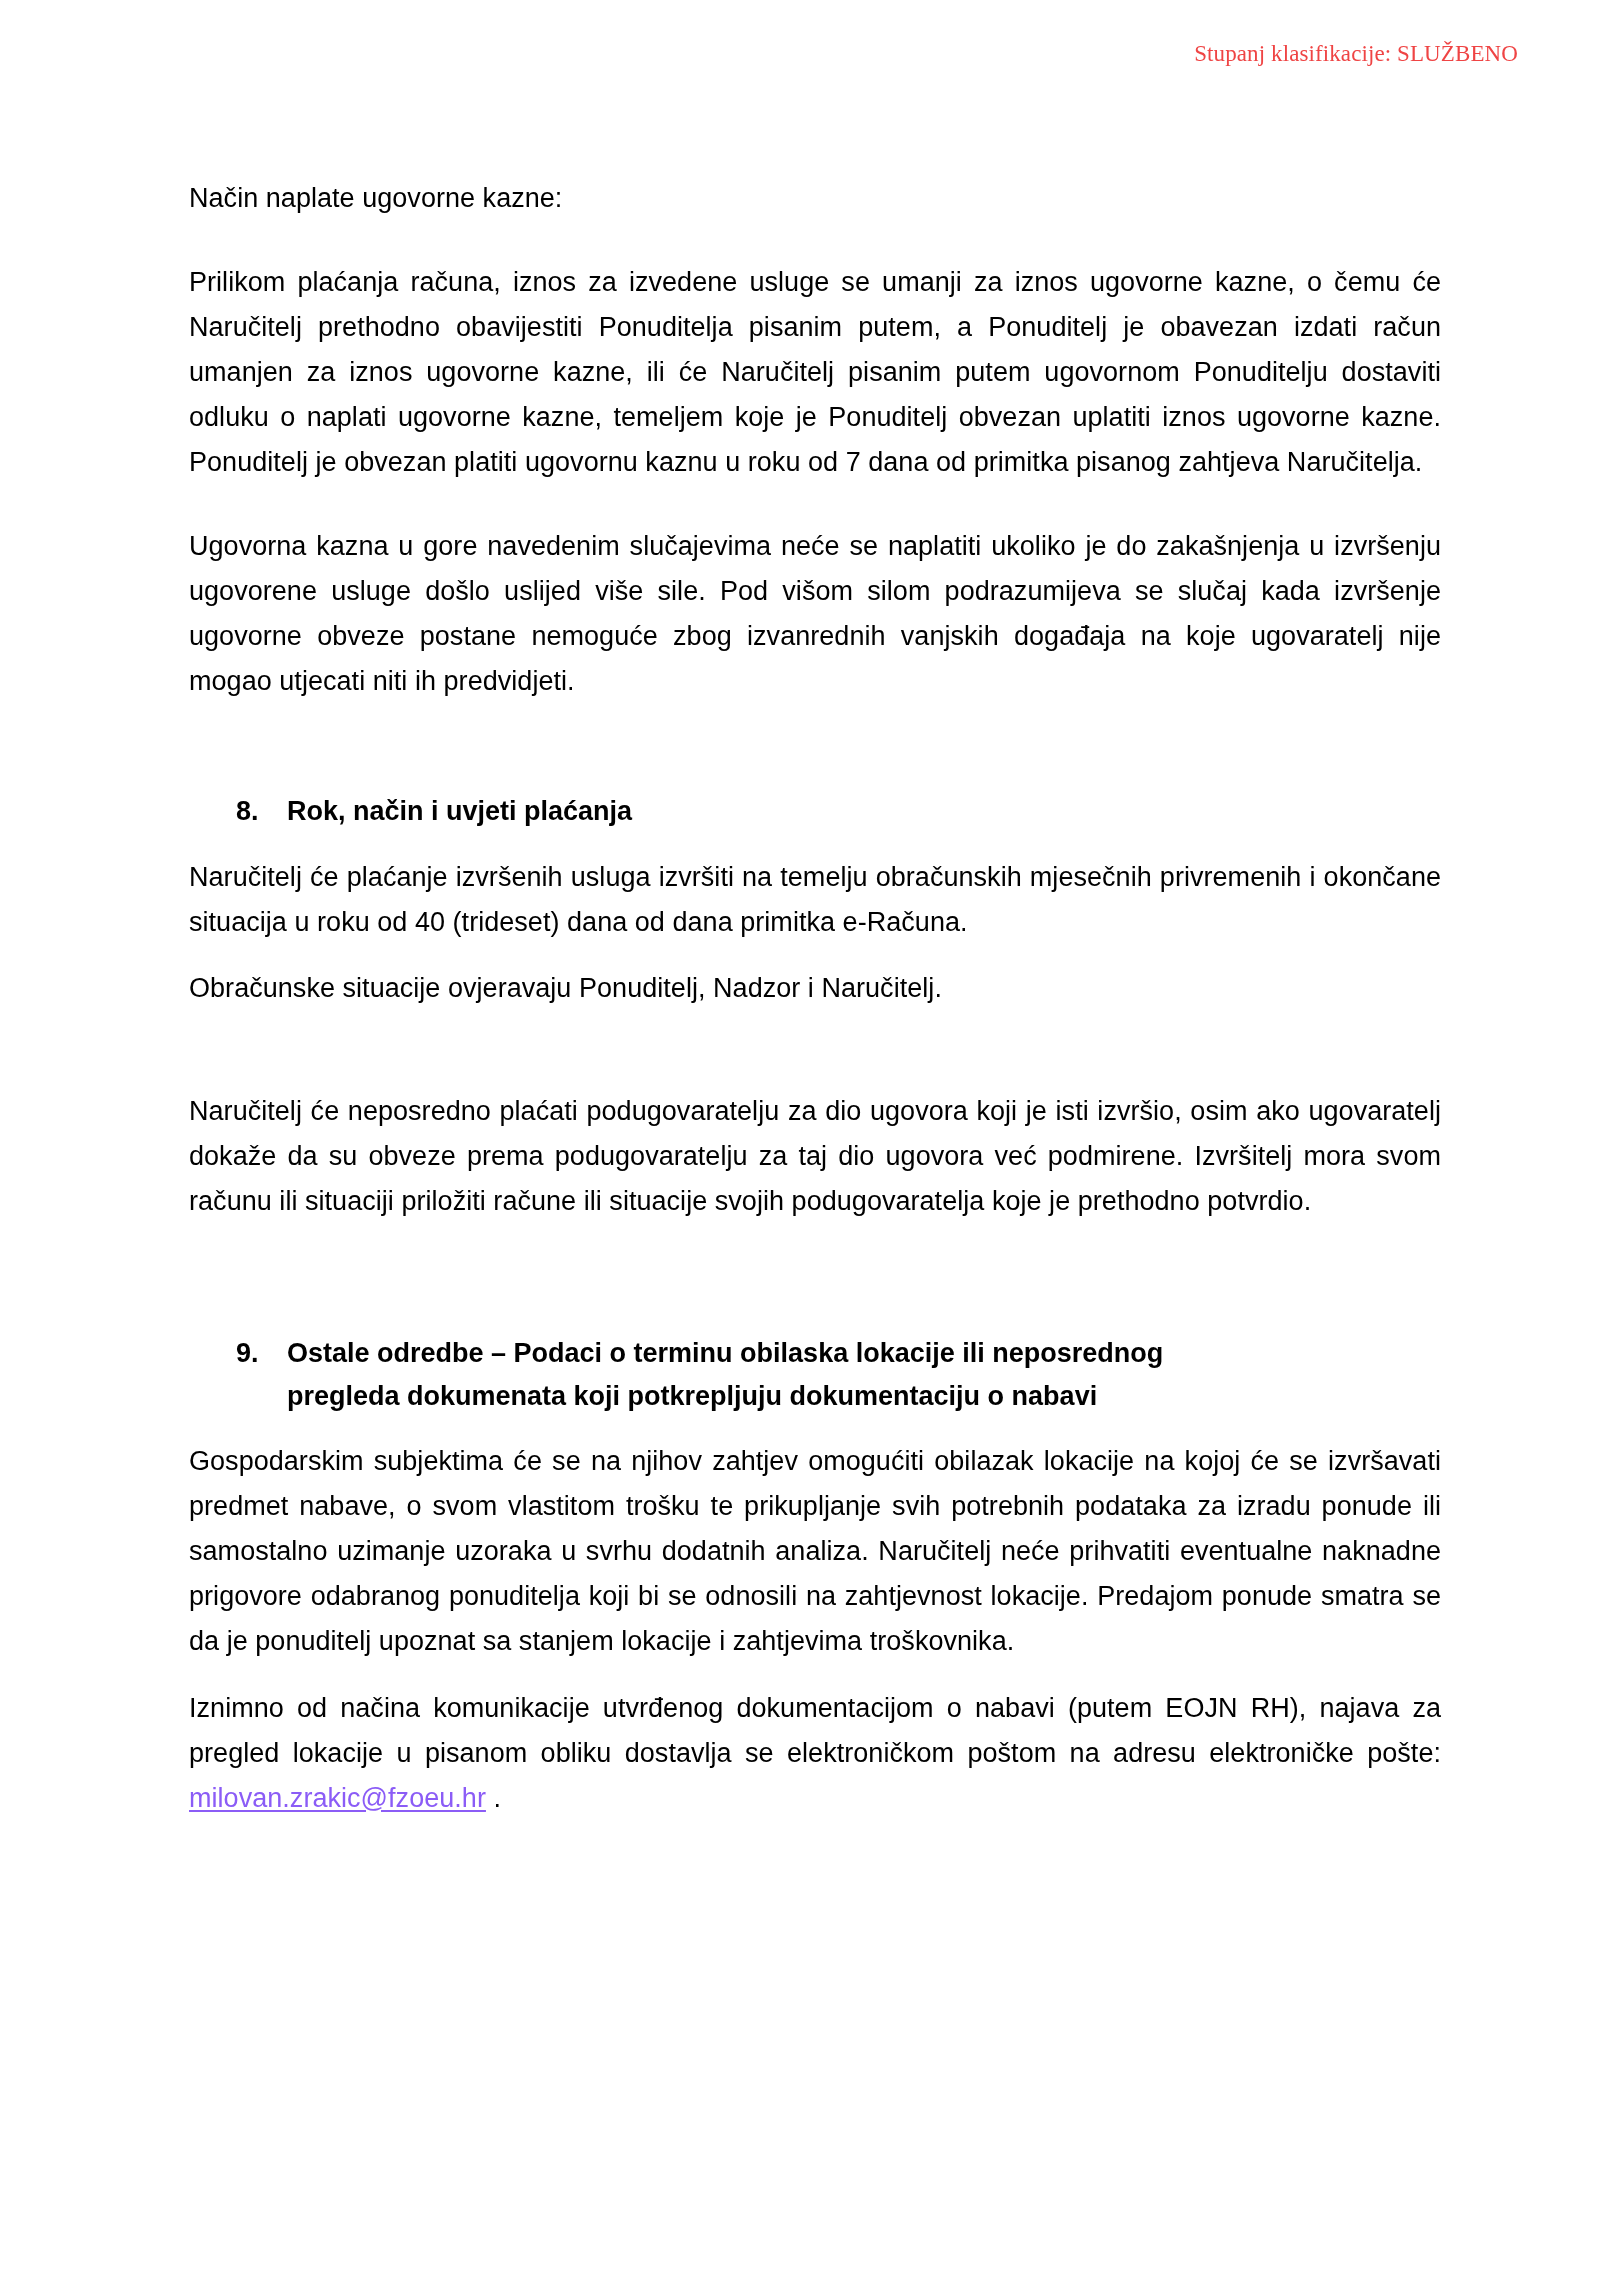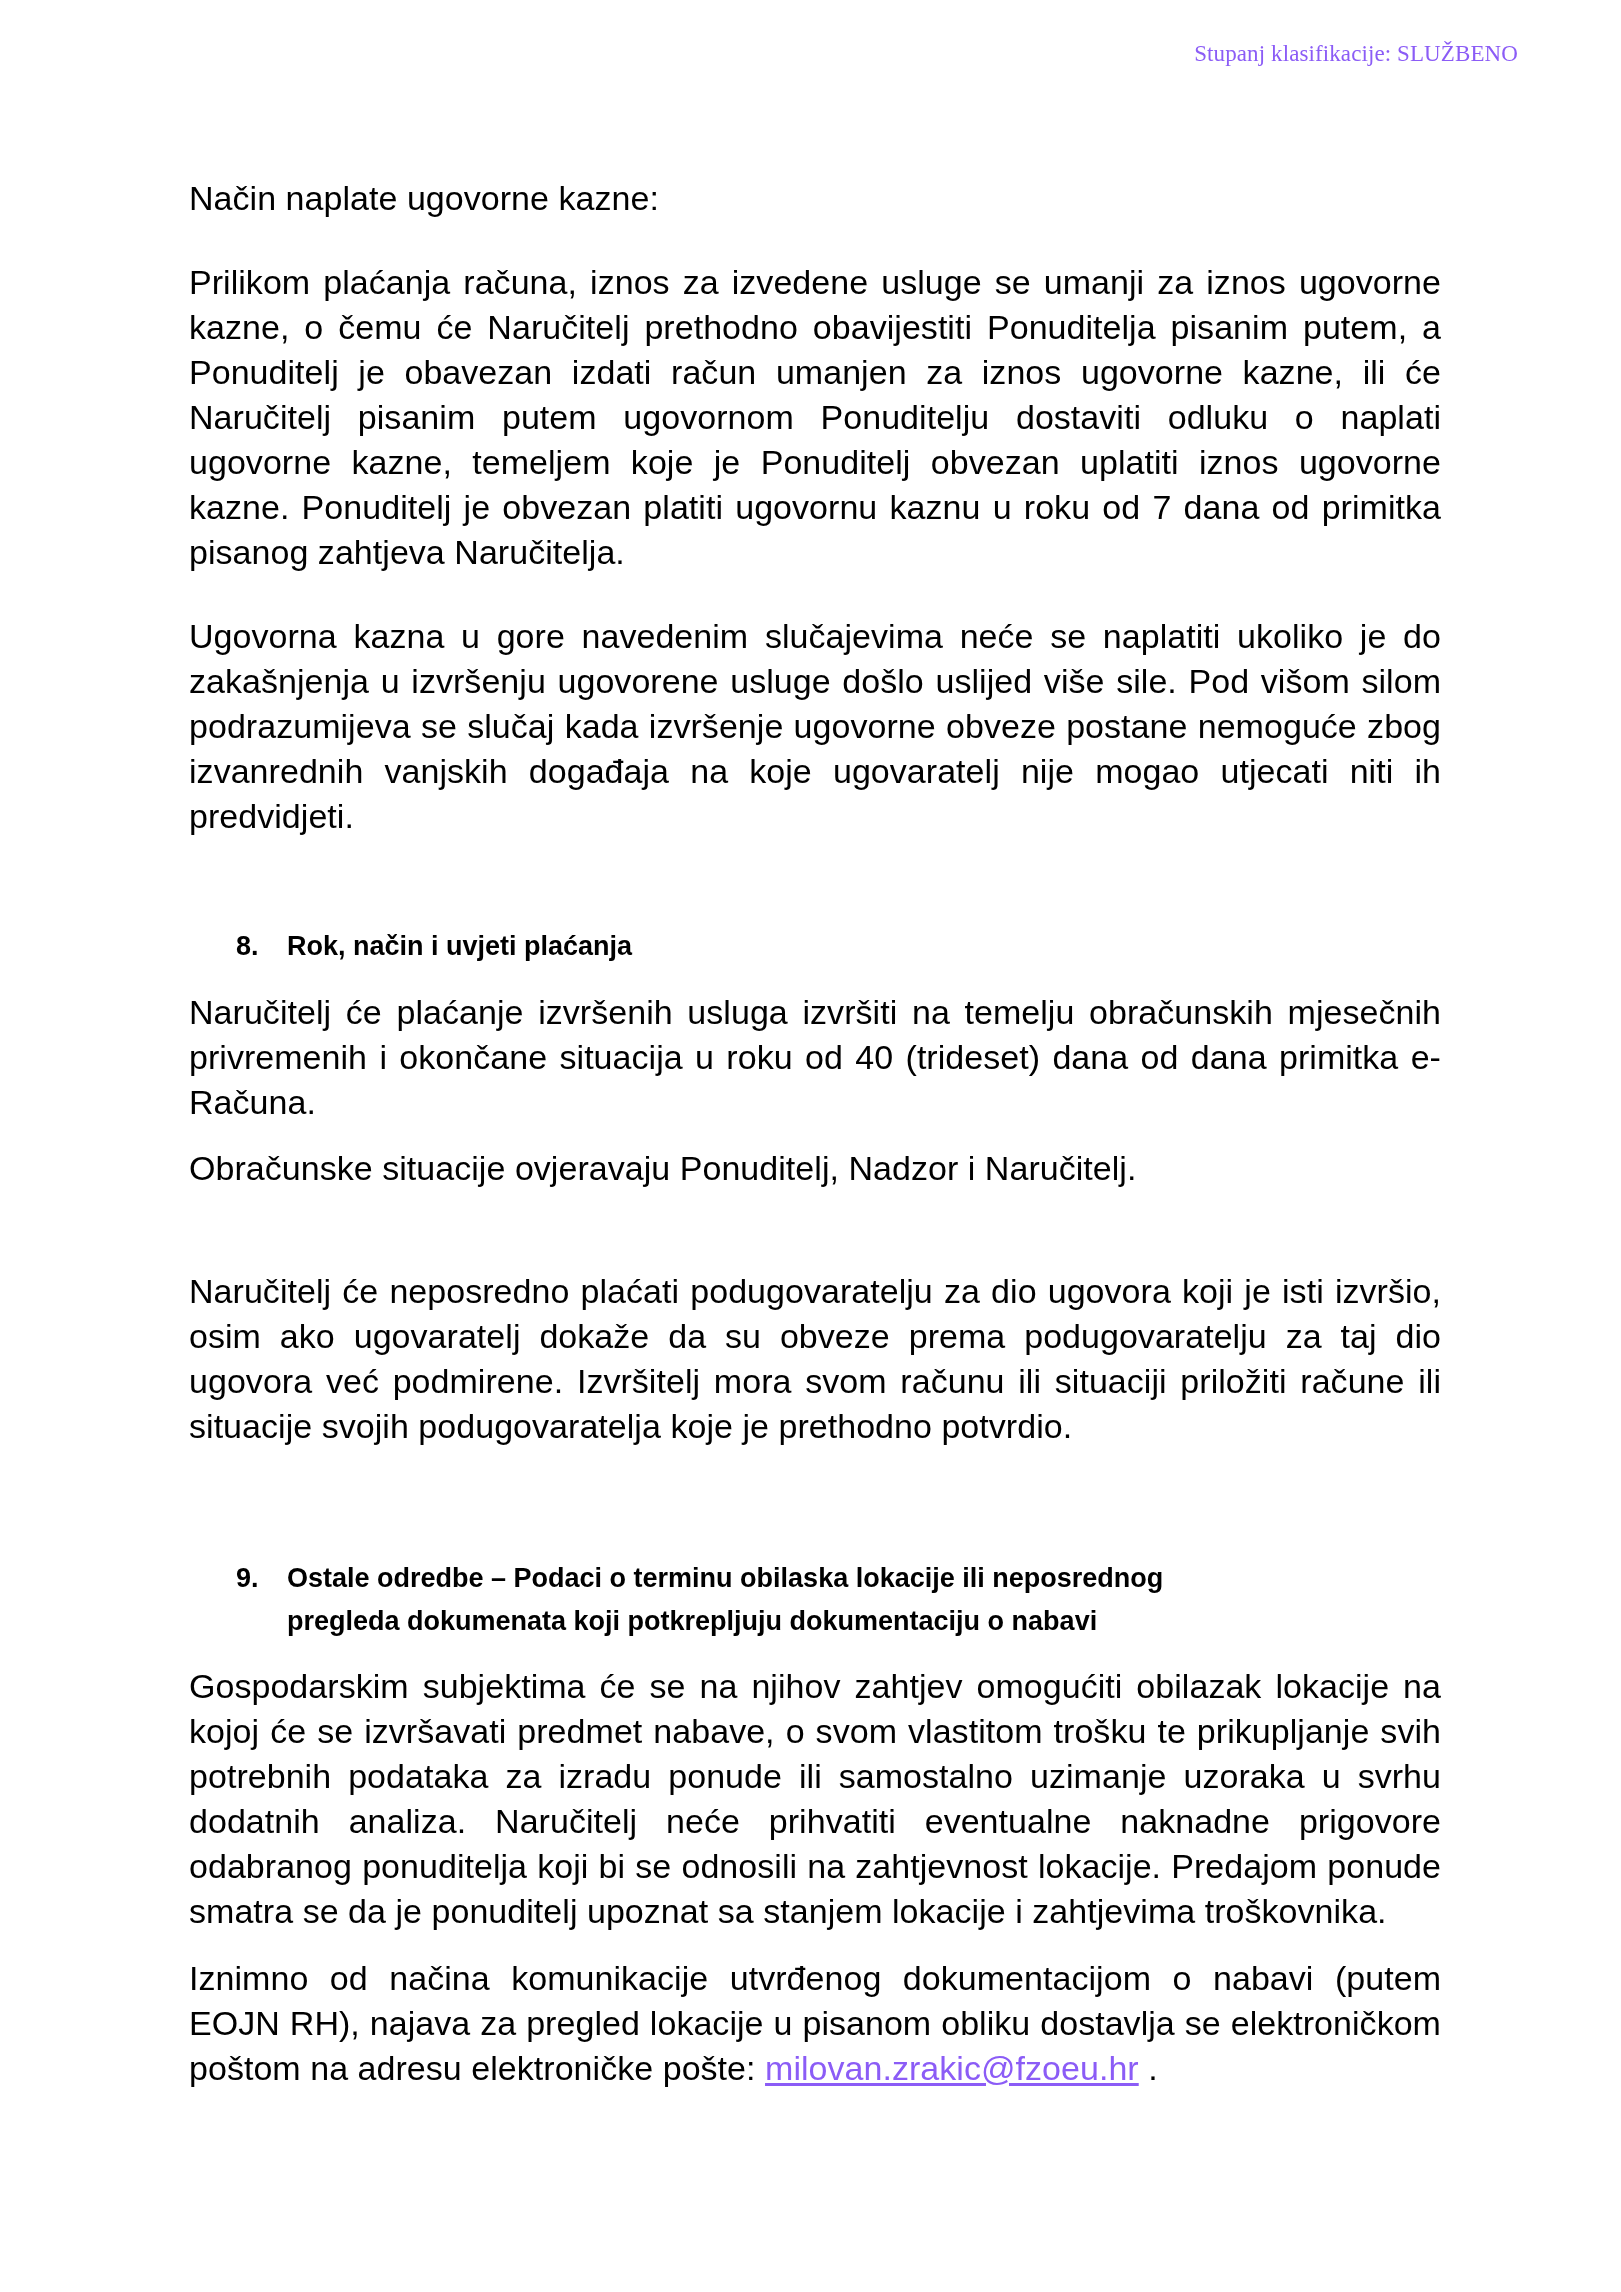--- a/index.html
+++ b/index.html
@@ -25,35 +25,35 @@
   
   .doc-header {
     position: absolute;
     top: 39px;
     left: 0;
     right: 103px;
     text-align: right;
     font-family: "Liberation Serif", "DejaVu Serif", serif;
     font-size: 23px;
     line-height: 29px;
-    color: #8b5cf6;
+    color: #ef4444;
     letter-spacing: 0.1px;
   }
 
   
   .content {
     position: absolute;
     left: 189px;
     top: 176px;
     width: 1252px;
   }
 
   p.body-text {
     margin: 0;
-    font-size: 34px;
+    font-size: 27px;
     line-height: 45px;
     text-align: justify;
     text-justify: inter-word;
     font-stretch: condensed;
     letter-spacing: 0.04px;
     color: #000000;
   }
 
   
   .gap-sm { height: 21.5px; }

